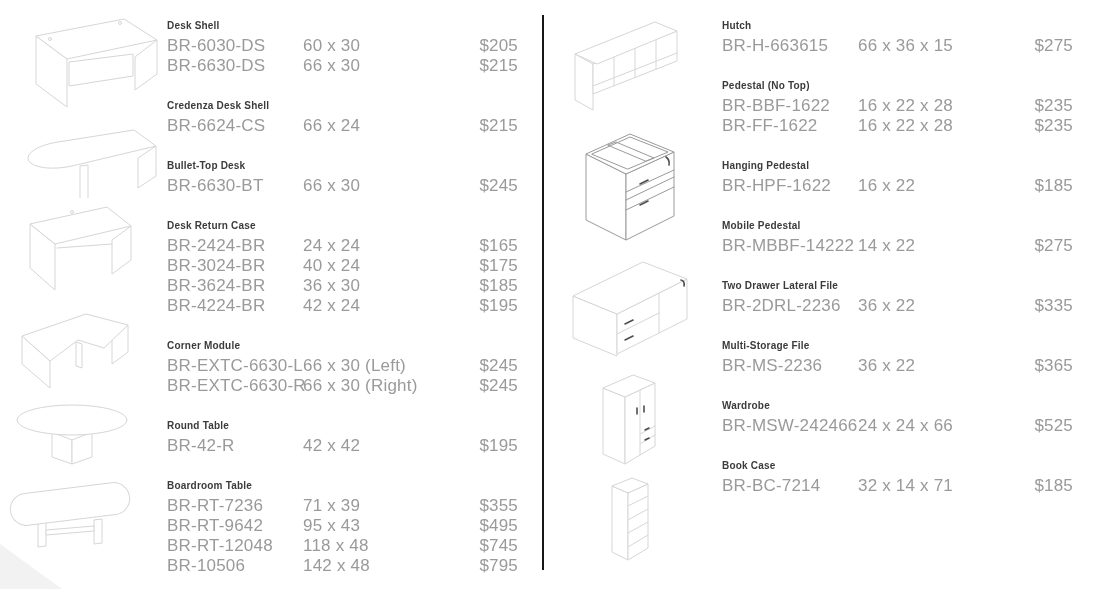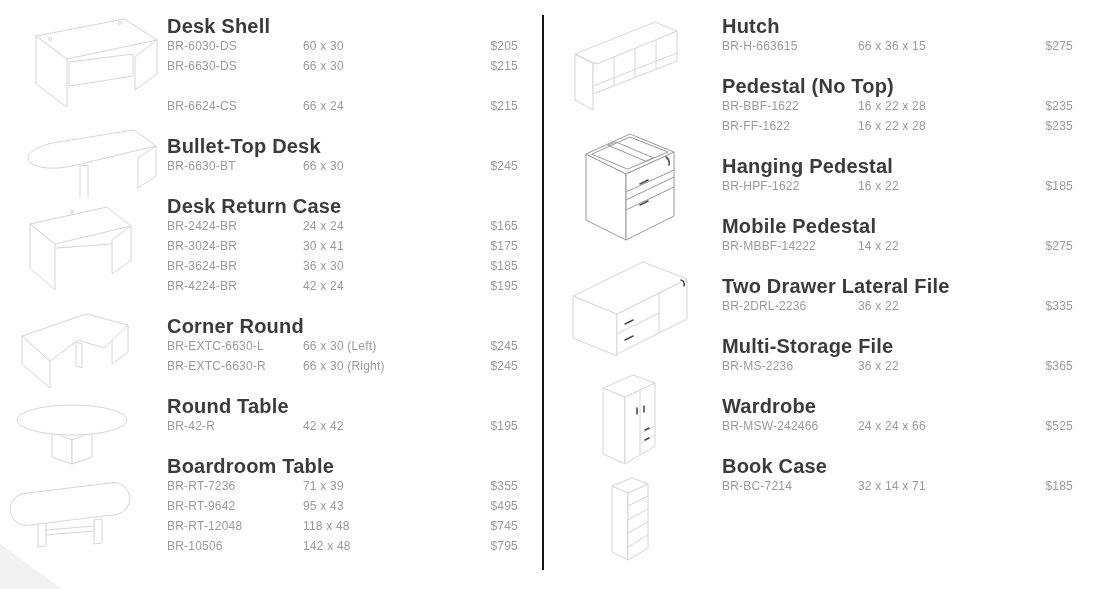--- a/index.html
+++ b/index.html
@@ -2,23 +2,23 @@
 <html style="--background: #ffffff; --title-color: #3b3b3b; --row-color: #9a9a9a; --divider-color: #161616; --illustration-stroke: #d6d6d6; --pedestal-stroke: #9a9a9a;"><head>
 <meta charset="utf-8">
 <style>
   html,body{margin:0;padding:0}
   .page{position:relative;width:1094px;height:589px;background:var(--background,#ffffff);
         font-family:"Liberation Sans","DejaVu Sans",sans-serif;overflow:hidden}
   .textcol{position:absolute;top:16px;width:351px}
   .col-left{left:167px}
   .col-right{left:722px}
   .section{margin-bottom:20px}
-  .sec-title{height:20px;line-height:20px;font-size:20px;font-weight:700;
+  .sec-title{height:20px;line-height:20px;font-size:10px;font-weight:700;
              color:var(--title-color,#3b3b3b);letter-spacing:.2px;white-space:nowrap}
-  .row{display:flex;height:20px;line-height:20px;font-size:12px;
+  .row{display:flex;height:20px;line-height:20px;font-size:17px;
        color:var(--row-color,#9a9a9a);letter-spacing:.2px;white-space:nowrap}
   .model{width:136px;flex-shrink:0}
   .dims{flex:1}
   .price{text-align:left}
   .divider{position:absolute;left:542px;top:15px;width:2px;height:555px;
            background:var(--divider-color,#161616)}
   .illu{position:absolute}
   .illu .f{fill:#fff;stroke:var(--ill,#d6d6d6);stroke-width:1;stroke-linejoin:round}
   .illu .s{fill:none;stroke:var(--ill,#d6d6d6);stroke-width:1;stroke-linejoin:round;stroke-linecap:round}
   .illu .d{fill:none;stroke:#4e4e4e;stroke-width:1.6;stroke-linecap:round}
@@ -146,20 +146,21 @@
         <span class="price">$205</span>
       </div>
       <div class="row">
         <span class="model">BR-6630-DS</span>
         <span class="dims">66 x 30</span>
         <span class="price">$215</span>
       </div>
     </div>
 
     <div class="section">
+      <div class="sec-title">Credenza Desk Shell</div>
       <div class="row">
         <span class="model">BR-6624-CS</span>
         <span class="dims">66 x 24</span>
         <span class="price">$215</span>
       </div>
     </div>
 
     <div class="section">
       <div class="sec-title">Bullet-Top Desk</div>
       <div class="row">
@@ -171,37 +172,37 @@
 
     <div class="section">
       <div class="sec-title">Desk Return Case</div>
       <div class="row">
         <span class="model">BR-2424-BR</span>
         <span class="dims">24 x 24</span>
         <span class="price">$165</span>
       </div>
       <div class="row">
         <span class="model">BR-3024-BR</span>
-        <span class="dims">30 x 41</span>
+        <span class="dims">40 x 24</span>
         <span class="price">$175</span>
       </div>
       <div class="row">
         <span class="model">BR-3624-BR</span>
         <span class="dims">36 x 30</span>
         <span class="price">$185</span>
       </div>
       <div class="row">
         <span class="model">BR-4224-BR</span>
         <span class="dims">42 x 24</span>
         <span class="price">$195</span>
       </div>
     </div>
 
     <div class="section">
-      <div class="sec-title">Corner Round</div>
+      <div class="sec-title">Corner Module</div>
       <div class="row">
         <span class="model">BR-EXTC-6630-L</span>
         <span class="dims">66 x 30 (Left)</span>
         <span class="price">$245</span>
       </div>
       <div class="row">
         <span class="model">BR-EXTC-6630-R</span>
         <span class="dims">66 x 30 (Right)</span>
         <span class="price">$245</span>
       </div>

